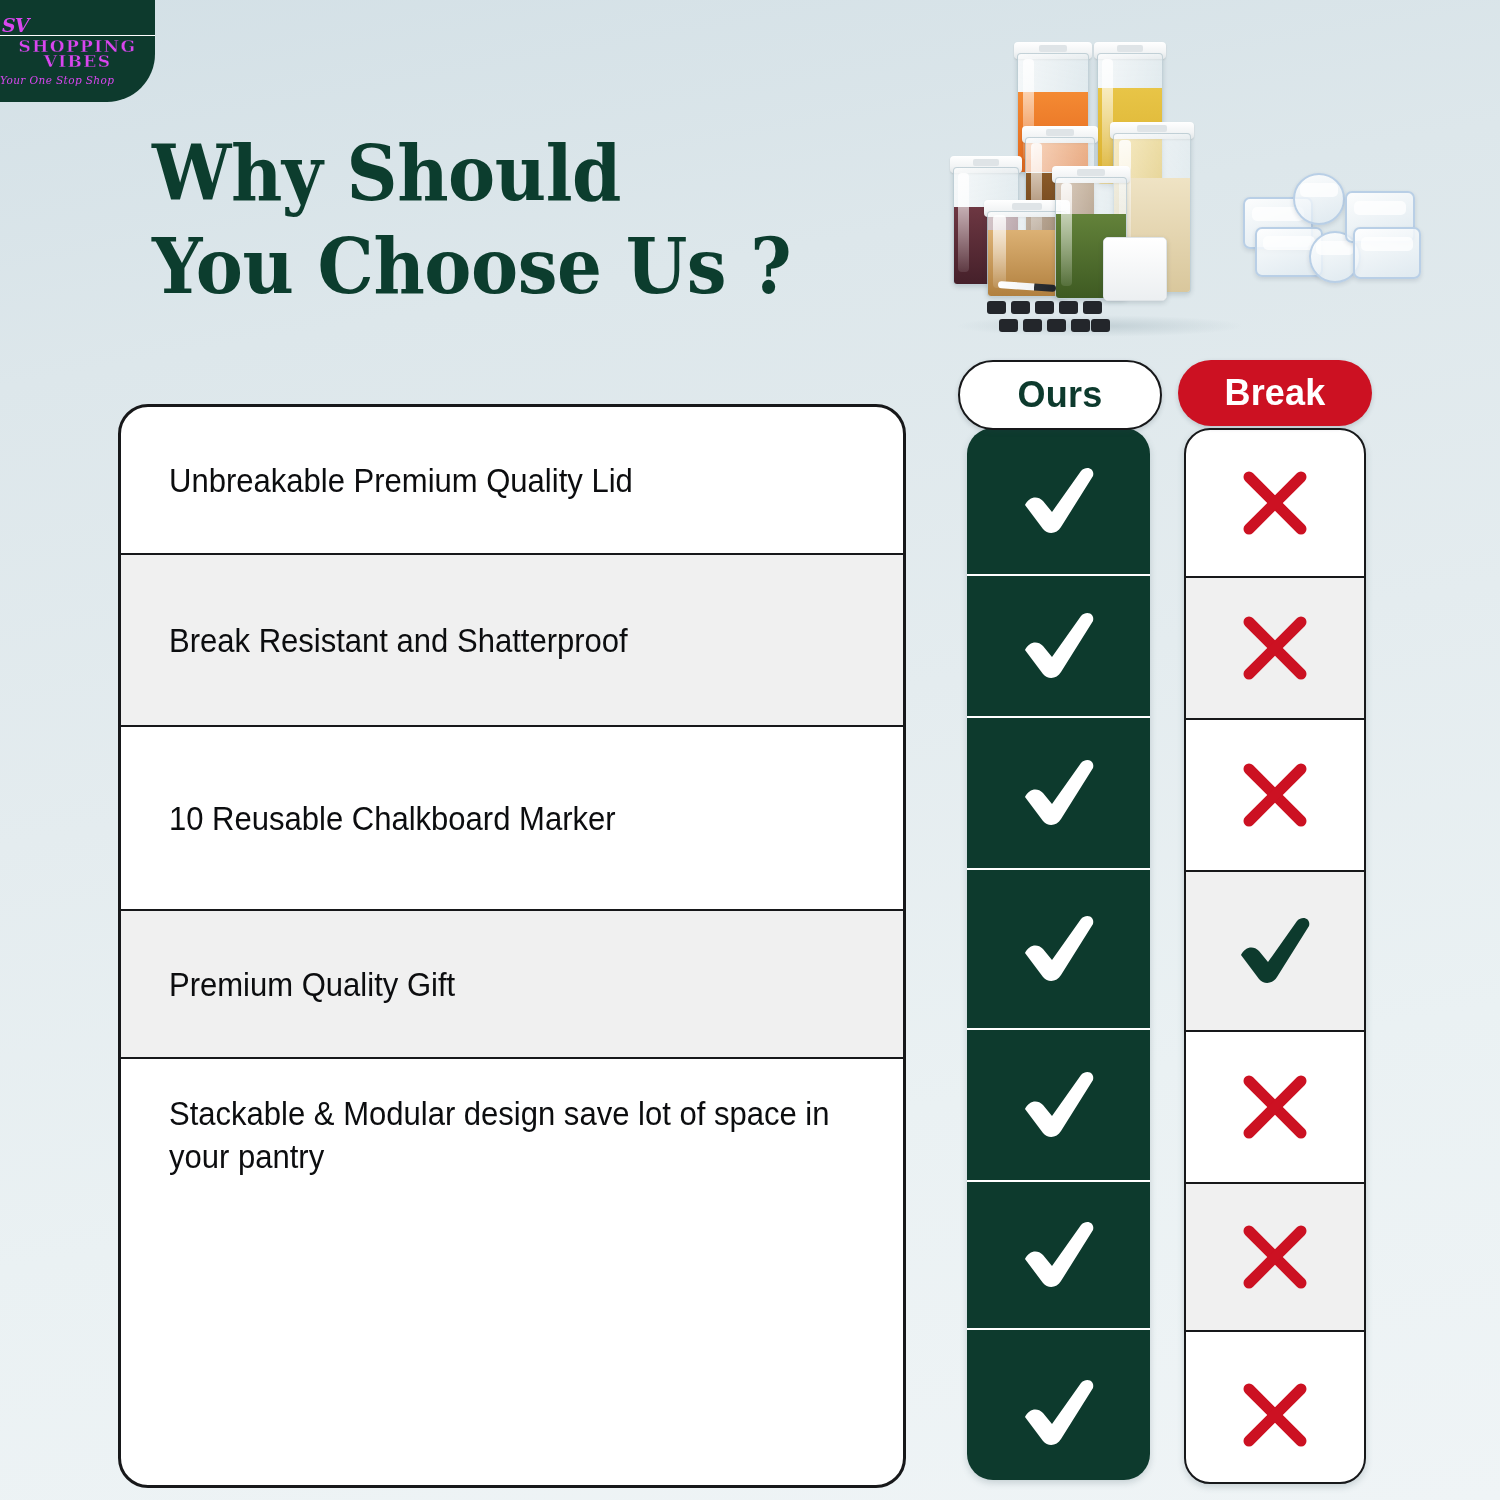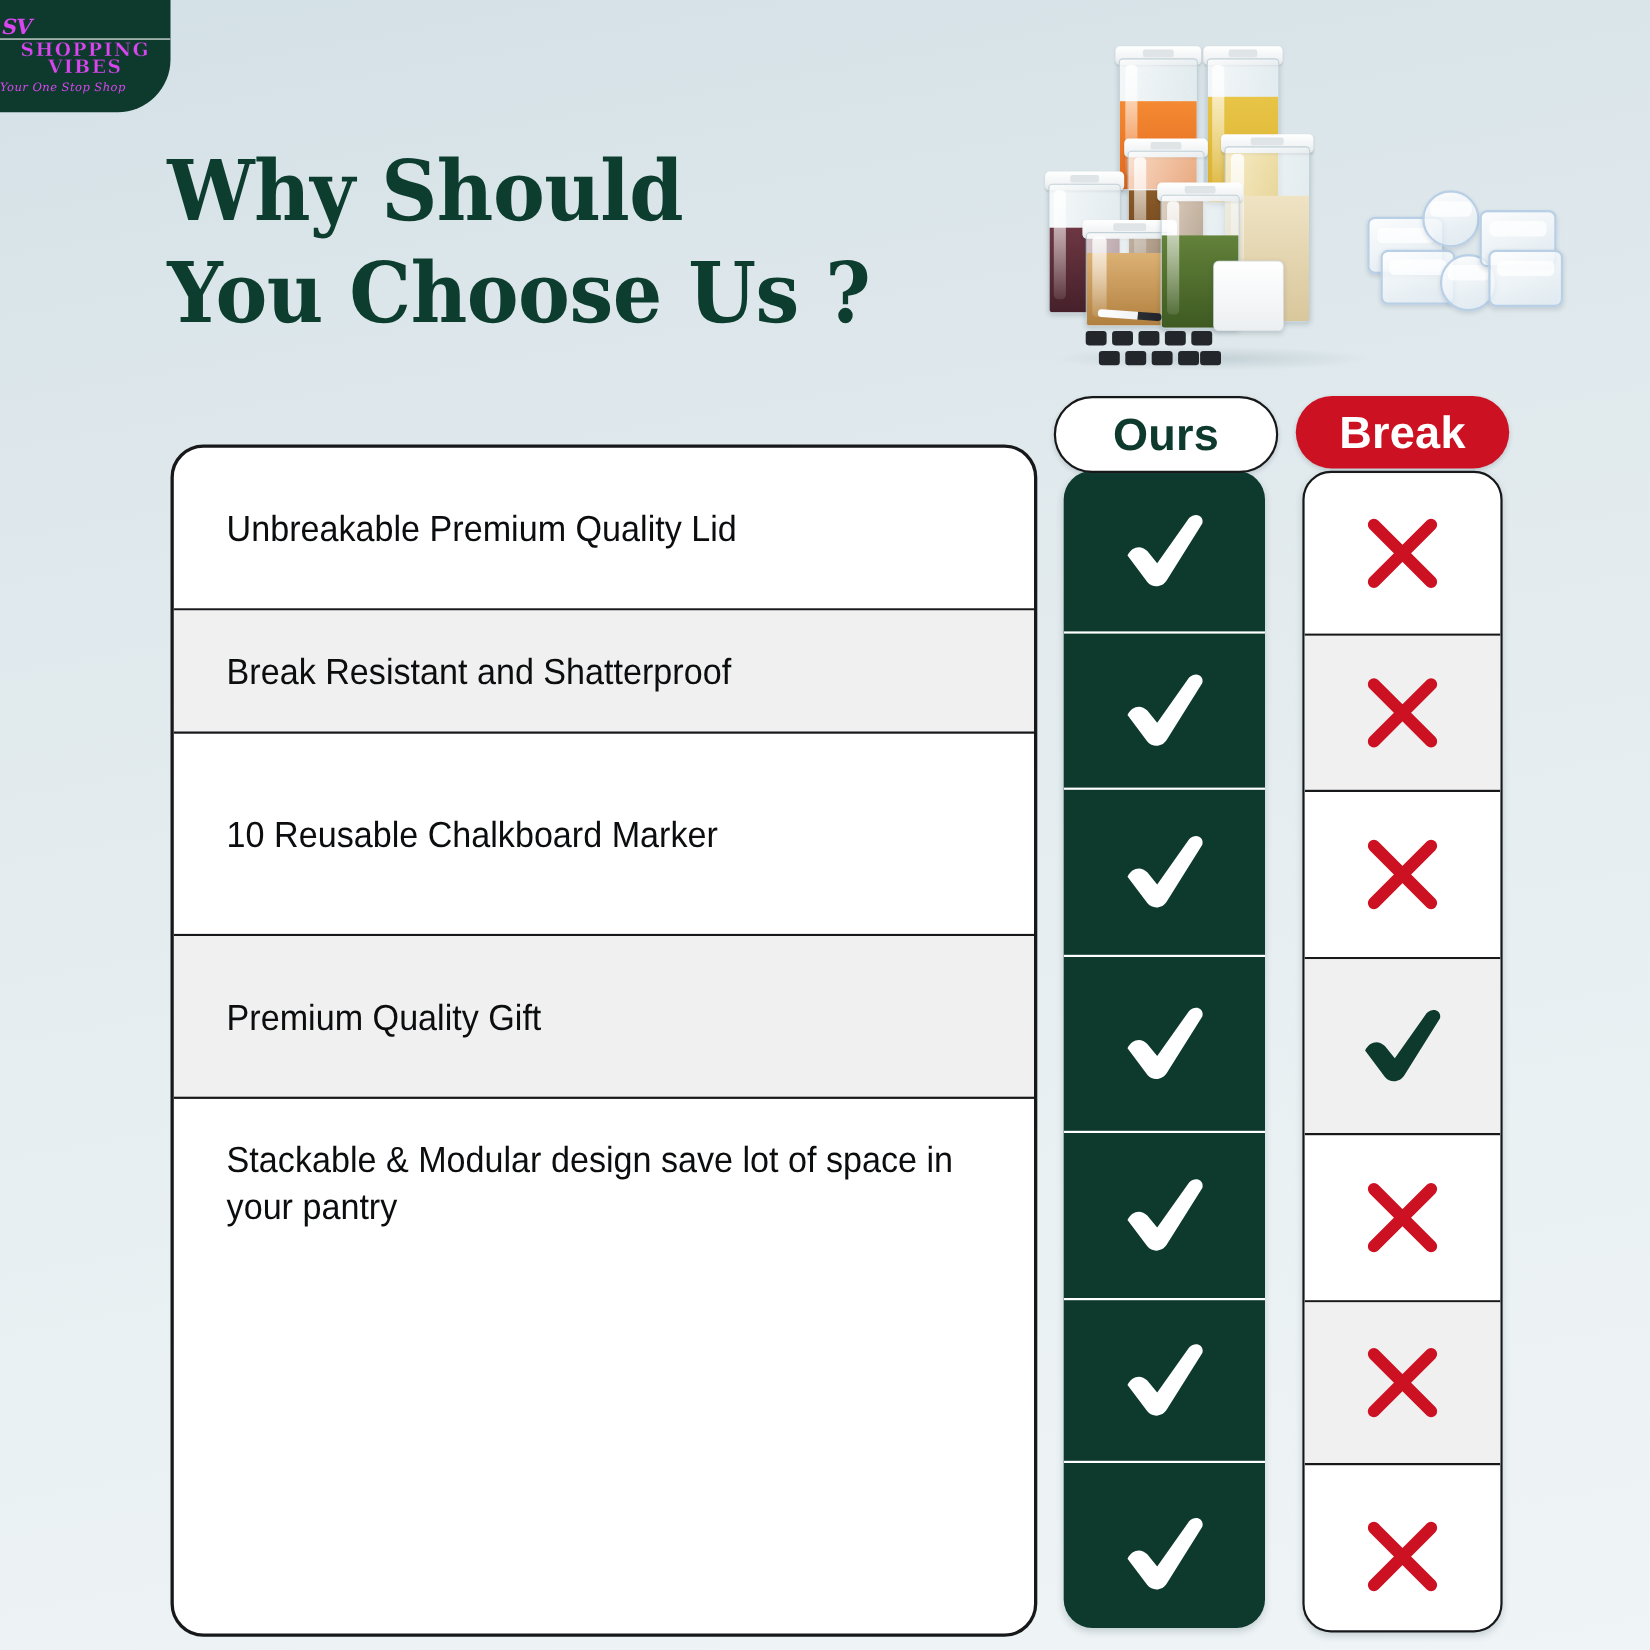--- a/index.html
+++ b/index.html
@@ -89,21 +89,21 @@
     transform:rotate(4deg);
   }
   #photo-shadow{
     position:absolute;left:30px;top:300px;width:290px;height:22px;
     background:radial-gradient(ellipse at center,rgba(120,145,155,.28),rgba(120,145,155,0) 70%);
   }
 
   
   #feature-card{
     position:absolute;left:118px;top:404px;width:782px;height:1078px;
-    background:#ffffff;border:3px solid #17181a;border-radius:30px;overflow:hidden;z-index:4;margin-left:37px;
+    background:#ffffff;border:3px solid #17181a;border-radius:30px;overflow:hidden;z-index:4;
   }
   .feat-row{
     display:flex;align-items:center;box-sizing:border-box;
     padding:0 0 0 48px;border-bottom:2.5px solid #17181a;
     font-size:33px;line-height:43px;color:#0c0d0f;font-weight:400;
   }
   .feat-row:last-child{border-bottom:none;}
   .feat-row.alt{background:#f0f0f0;}
   .feat-label{transform:scaleX(.94);transform-origin:left center;width:106%;}
 
@@ -127,21 +127,21 @@
   #others-col .mark-cell:last-child{border-bottom:none;}
   #others-col .mark-cell.alt{background:#f0f0f0;}
 
   .tick{width:84px;height:72px;display:block;}
   .cross{width:72px;height:72px;display:block;}
 
   
   .pill{
     position:absolute;z-index:7;display:flex;align-items:center;justify-content:center;
     border-radius:36px;font-weight:700;letter-spacing:.2px;
-    font-size:41px;height:66px;box-shadow:0 2px 5px rgba(40,60,70,.2);
+    font-size:36px;height:66px;box-shadow:0 2px 5px rgba(40,60,70,.2);
   }
   #ours-pill{
     left:958px;top:360px;width:200px;background:#ffffff;color:#0d3a2d;
     border:2.5px solid #17181a;
   }
   #others-pill{
     left:1178px;top:360px;width:194px;background:#cc1122;color:#ffffff;
   }
 </style>
 </head>
@@ -239,21 +239,21 @@
   <div class="clipbox" style="left:428px;top:212px;width:64px;height:48px;"></div>
 </div>
 
 <div id="ours-pill" class="pill">Ours</div>
 <div id="others-pill" class="pill">Break</div>
 
 <div id="feature-card">
     <div class="feat-row" style="height: 148px;">
       <div class="feat-label">Unbreakable Premium Quality Lid</div>
     </div>
-    <div class="feat-row alt" style="height: 112px;">
+    <div class="feat-row alt" style="height: 172px;">
       <div class="feat-label">Break Resistant and Shatterproof</div>
     </div>
     <div class="feat-row" style="height: 184px;">
       <div class="feat-label">10 Reusable Chalkboard Marker</div>
     </div>
     <div class="feat-row alt" style="height: 148px;">
       <div class="feat-label">Premium Quality Gift</div>
     </div>
     <div class="feat-row" style="height: 152px;">
       <div class="feat-label">Stackable &amp; Modular design save lot of space in your pantry</div>

